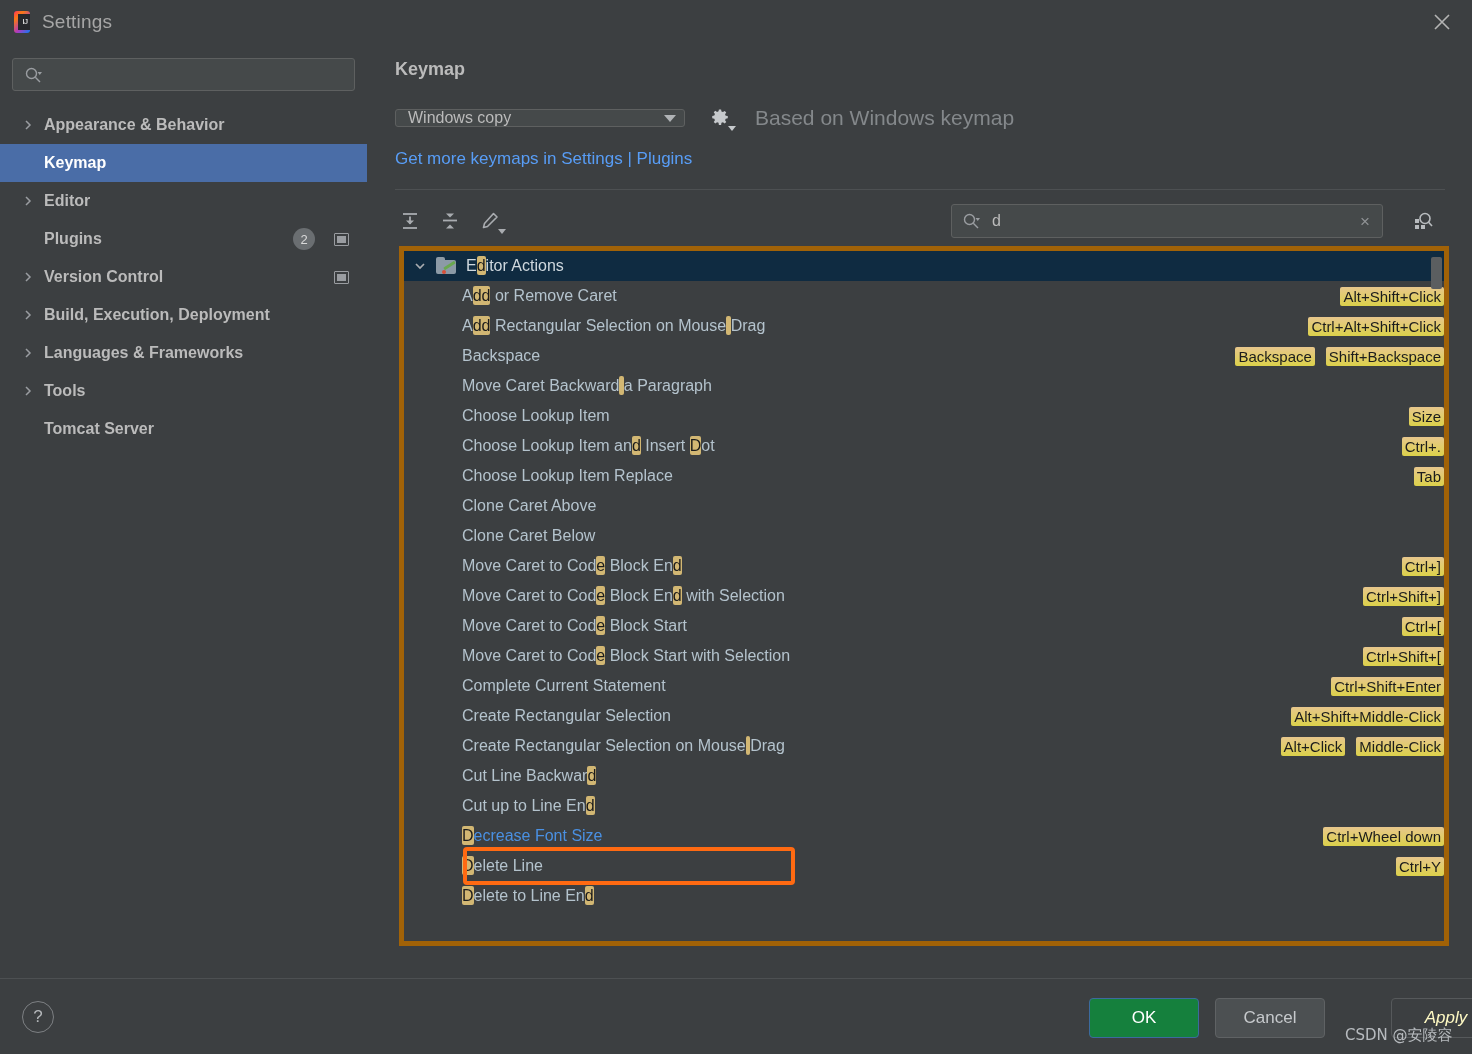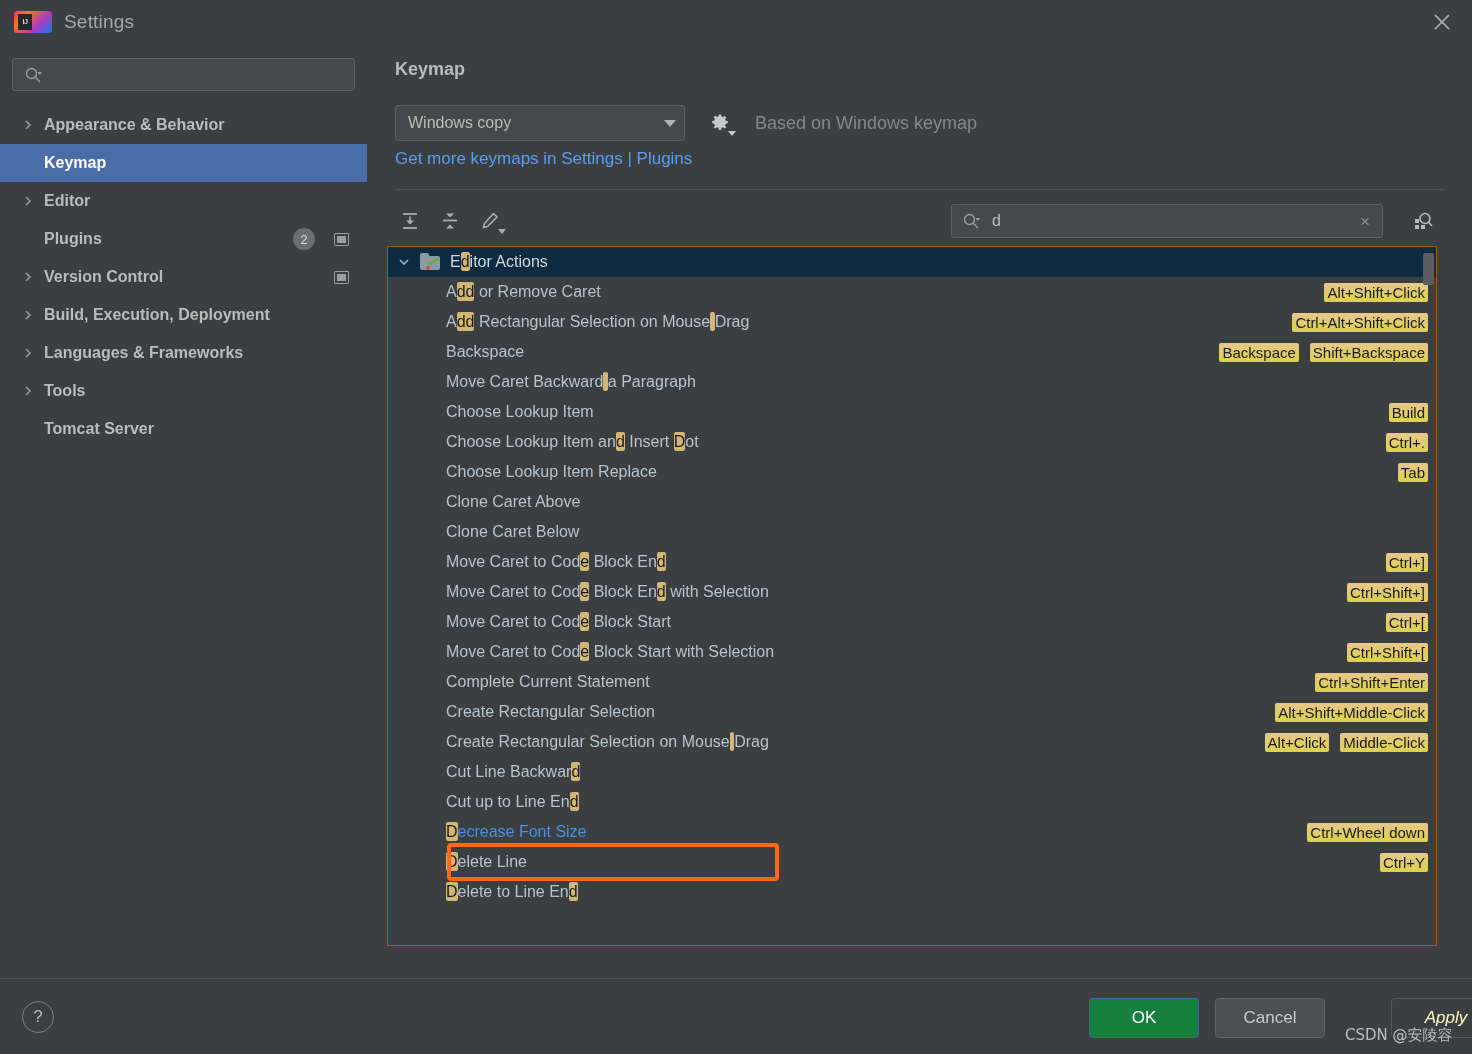--- a/index.html
+++ b/index.html
@@ -15,21 +15,21 @@
     background: #3c3f41;
   }
 
   
   .titlebar {
     position: absolute; left: 0; top: 0; width: 1472px; height: 44px;
     background: #3c3f41;
     display: flex; align-items: center;
   }
   .app-logo {
-    width: 38px; height: 22px; margin-left: 14px; margin-right: 12px;
+    width: 16px; height: 22px; margin-left: 14px; margin-right: 12px;
     border-radius: 3px; position: relative; overflow: hidden;
     background: linear-gradient(135deg,#fe315d 0%, #f97a12 25%, #b339ba 62%, #087cfa 100%);
     flex: 0 0 auto;
   }
   .app-logo .sq {
     position: absolute; left: 4px; top: 3px; width: 14px; height: 16px;
     background: #27282c;
   }
   .app-logo .ij {
     position: absolute; left: 4px; top: 4px; width: 14px; height: 14px;
@@ -94,40 +94,40 @@
     background: #3c3f41;
   }
   .page-title {
     position: absolute; left: 28px; top: 15px;
     color: #bbbbbb; font-size: 18px; font-weight: bold;
   }
   .keymap-row {
     position: absolute; left: 28px; top: 61px; display: flex; align-items: center;
   }
   .combo {
-    width: 290px; height: 36px; background: #45494a;
+    width: 290px; height: 18px; background: #45494a;
     border: 1px solid #5e6060; border-radius: 3px;
     display: flex; align-items: center; padding: 0 8px 0 12px;
     color: #bbbbbb; font-size: 16px; justify-content: space-between;
   }
   .combo .caret {
     width: 0; height: 0; border-left: 6px solid transparent;
     border-right: 6px solid transparent; border-top: 7px solid #b0b3b6;
   }
   .gear-btn {
     margin-left: 22px; width: 26px; height: 26px; position: relative;
     display: flex; align-items: center; justify-content: center; color: #c6c9cc;
   }
   .gear-btn .minicaret {
     position: absolute; right: -3px; bottom: 0px;
     width: 0; height: 0; border-left: 4px solid transparent;
     border-right: 4px solid transparent; border-top: 5px solid #c6c9cc;
   }
   .based-on {
-    margin-left: 22px; color: #84888b; font-size: 18px;
+    margin-left: 22px; color: #84888b; font-size: 21px;
   }
   .link-row {
     position: absolute; left: 28px; top: 105px;
     color: #589df6; font-size: 17px;
   }
 
   
   .divider-top {
     position: absolute; left: 28px; top: 145px; width: 1050px; height: 1px;
     background: #4d5052;
@@ -159,22 +159,22 @@
   .tree-search .clear {
     margin-right: 12px; color: #8f9295; font-size: 17px; line-height: 1;
   }
   .shortcut-find {
     position: absolute; right: 6px; top: 10px; width: 32px; height: 30px;
     display: flex; align-items: center; justify-content: center; color: #b8bbbe;
   }
 
   
   .tree-wrap {
-    position: absolute; left: 20px; top: 202px; width: 1050px; height: 700px;
-    background: #3c3f41; border: 1px solid #a16207; overflow: hidden;
+    position: absolute; left: 32px; top: 202px; width: 1050px; height: 700px;
+    background: #3c3f41; border: 5px solid #a16207; overflow: hidden;
   }
   .tree {
     position: relative; width: 1050px;
   }
   .trow {
     position: relative; height: 30px; display: flex; align-items: center;
     width: 100%;
   }
   .trow.group {
     background: #0f2b41;
@@ -479,21 +479,21 @@
               <span class="sc">Backspace</span>
               <span class="sc">Shift+Backspace</span>
             </span>
           </div>
           <div class="trow child">
             <span class="tlabel">Move Caret Backward<span class="hl"> </span>a Paragraph</span>
           </div>
           <div class="trow child">
             <span class="tlabel">Choose Lookup Item</span>
             <span class="shortcuts">
-              <span class="sc">Build</span>
+              <span class="sc">Size</span>
             </span>
           </div>
           <div class="trow child">
             <span class="tlabel">Choose Lookup Item an<span class="hl">d</span> Insert <span class="hl">D</span>ot</span>
             <span class="shortcuts">
               <span class="sc">Ctrl+.</span>
             </span>
           </div>
           <div class="trow child">
             <span class="tlabel">Choose Lookup Item Replace</span>

